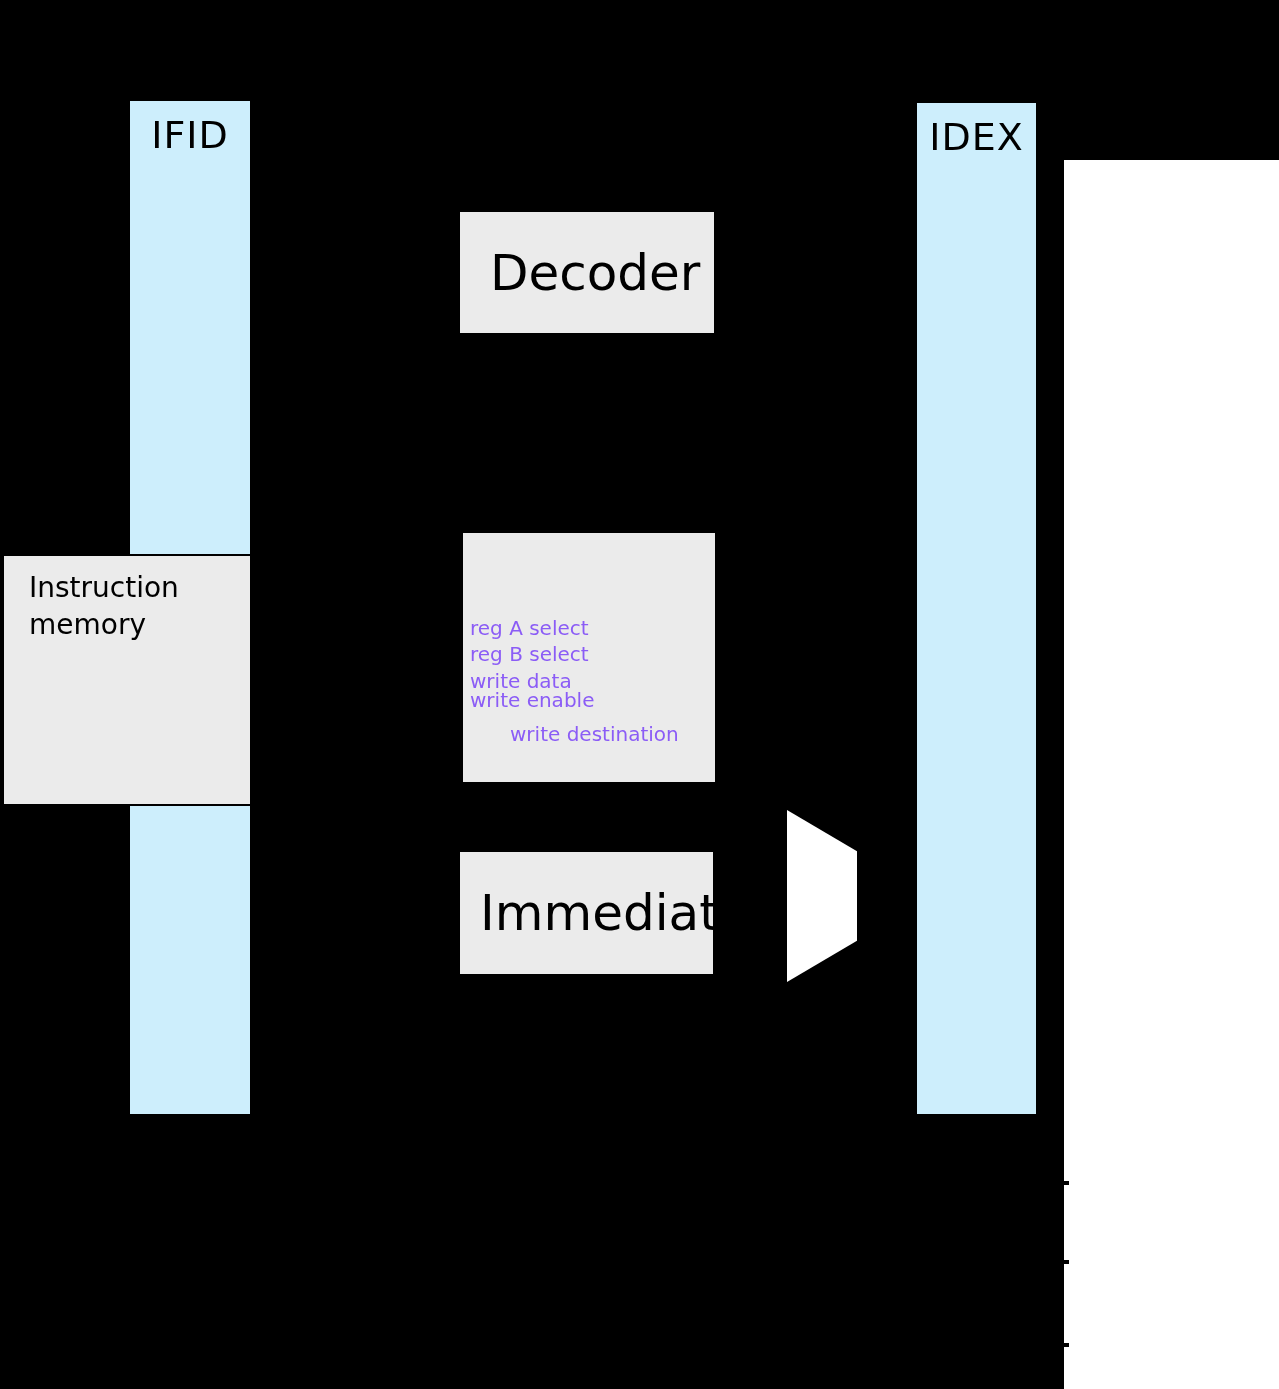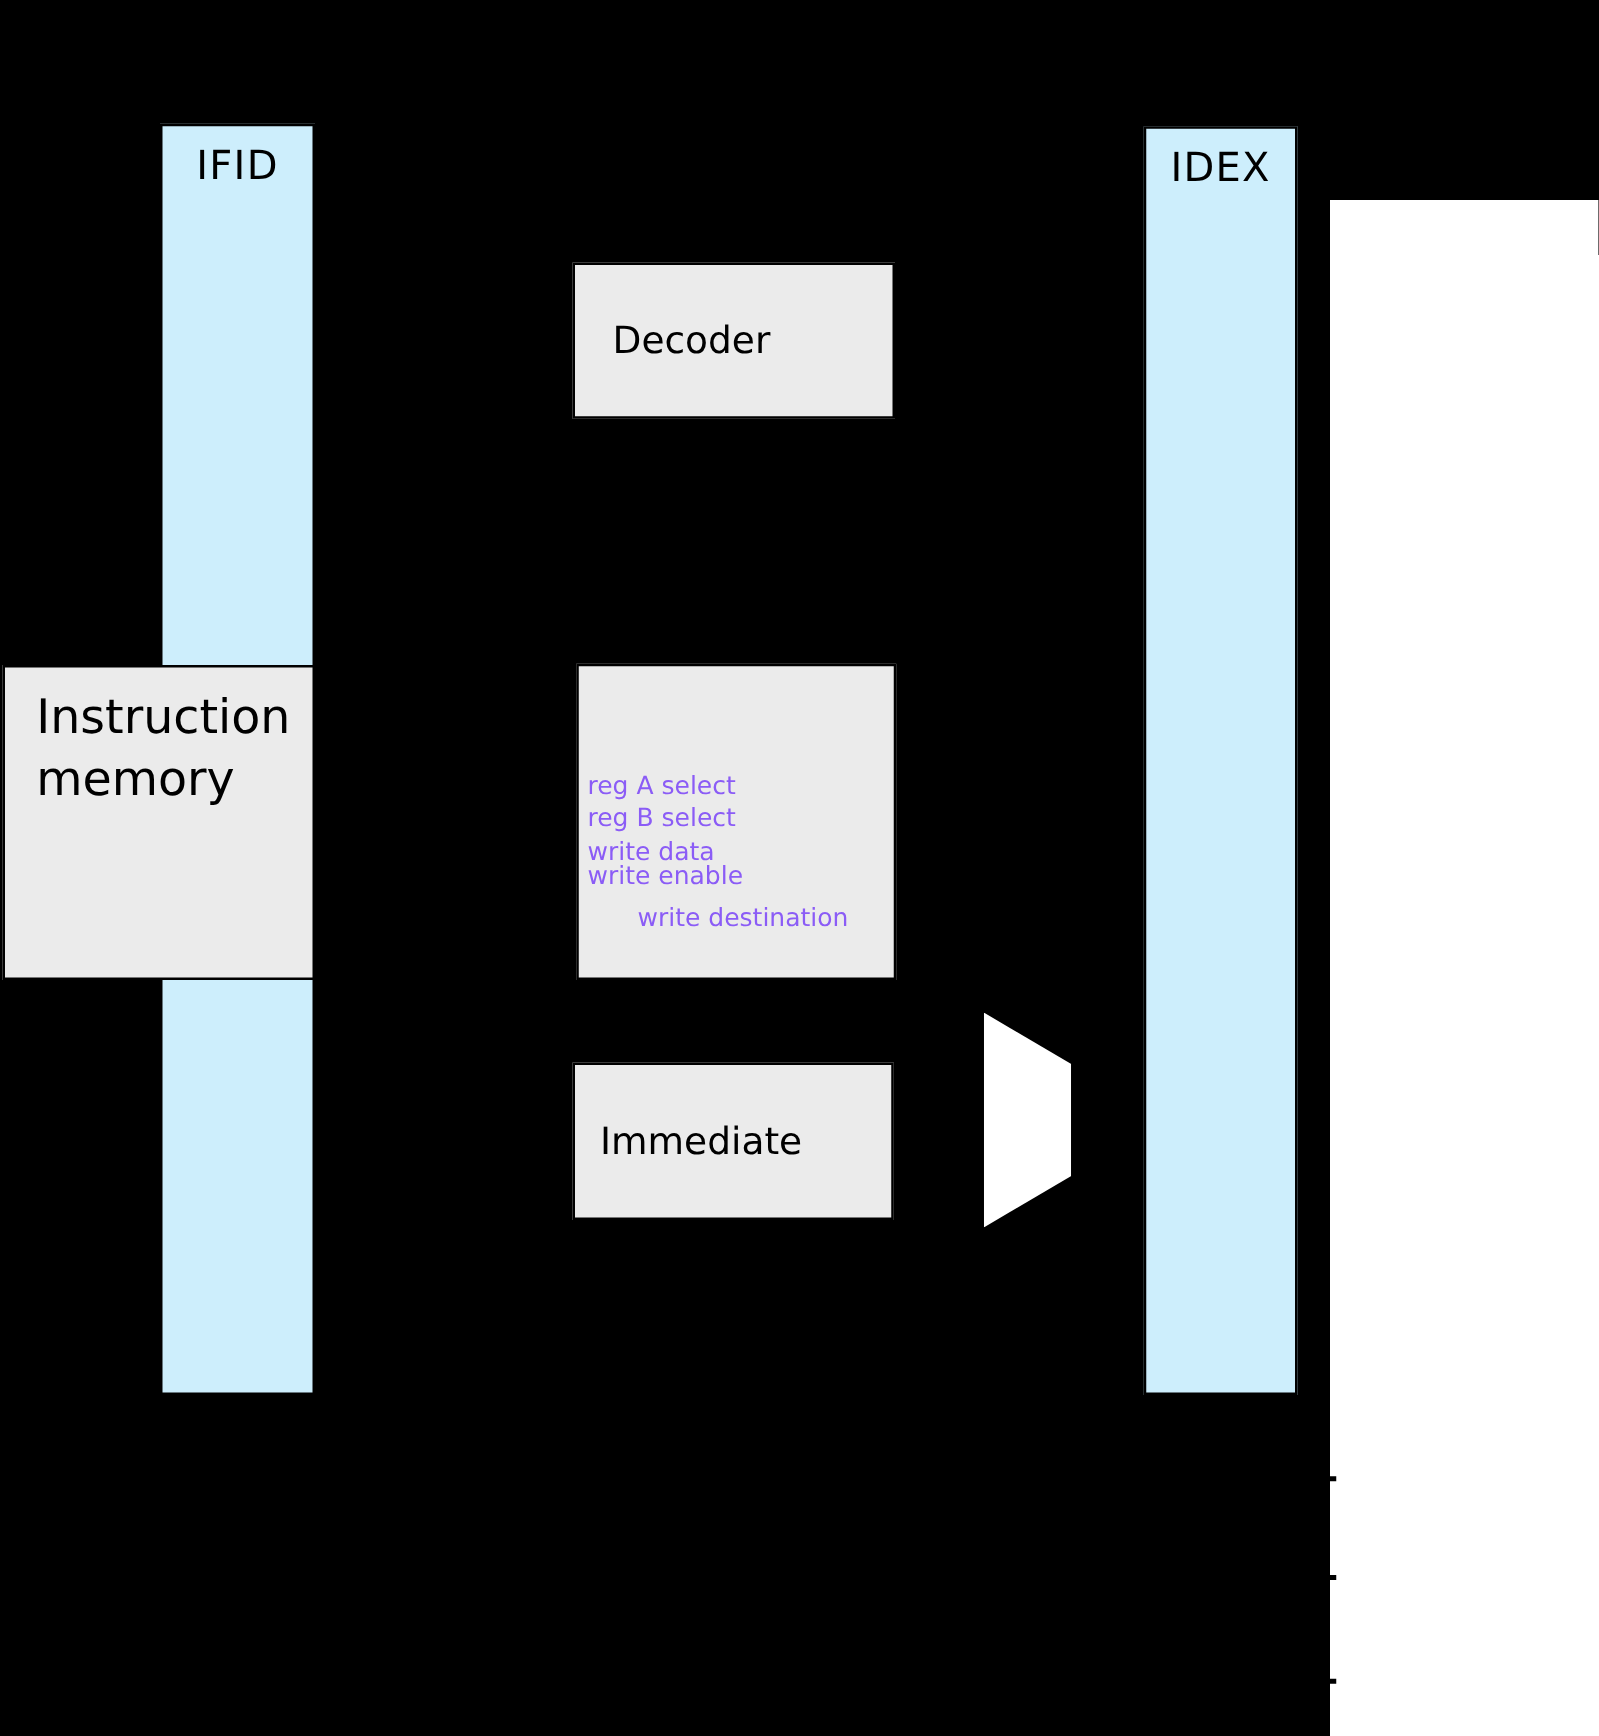--- a/index.html
+++ b/index.html
@@ -31,41 +31,41 @@
     top: 99px;
     width: 124px; height: 1017px;
     background: #cdeefc;
     border: 2px solid #000000;
     box-sizing: border-box;
     text-align: center;
   }
   .pipebar .bar-label {
     display: inline-block;
     margin-top: 12px;
-    font-size: 32px;
+    font-size: 38px;
     color: #000000;
     letter-spacing: 1px;
   }
   .block {
     position: absolute;
     background: #ebebeb;
     border: 2px solid #000000;
     box-sizing: border-box;
     color: #000000;
   }
   .block-label-flex {
     display: flex;
     align-items: center;
-    font-size: 30px;
+    font-size: 50px;
     text-align: right;
   }
   #instruction-memory {
-    left: 2px; top: 532px;
+    left: 2px; top: 554px;
     width: 250px; height: 252px;
-    font-size: 38px;
+    font-size: 28px;
     line-height: 1.32;
     padding: 14px 0 0 25px;
   }
   #decoder {
     left: 458px; top: 210px;
     width: 258px; height: 125px;
     padding-left: 30px;
   }
   #registers {
     left: 461px; top: 531px;

